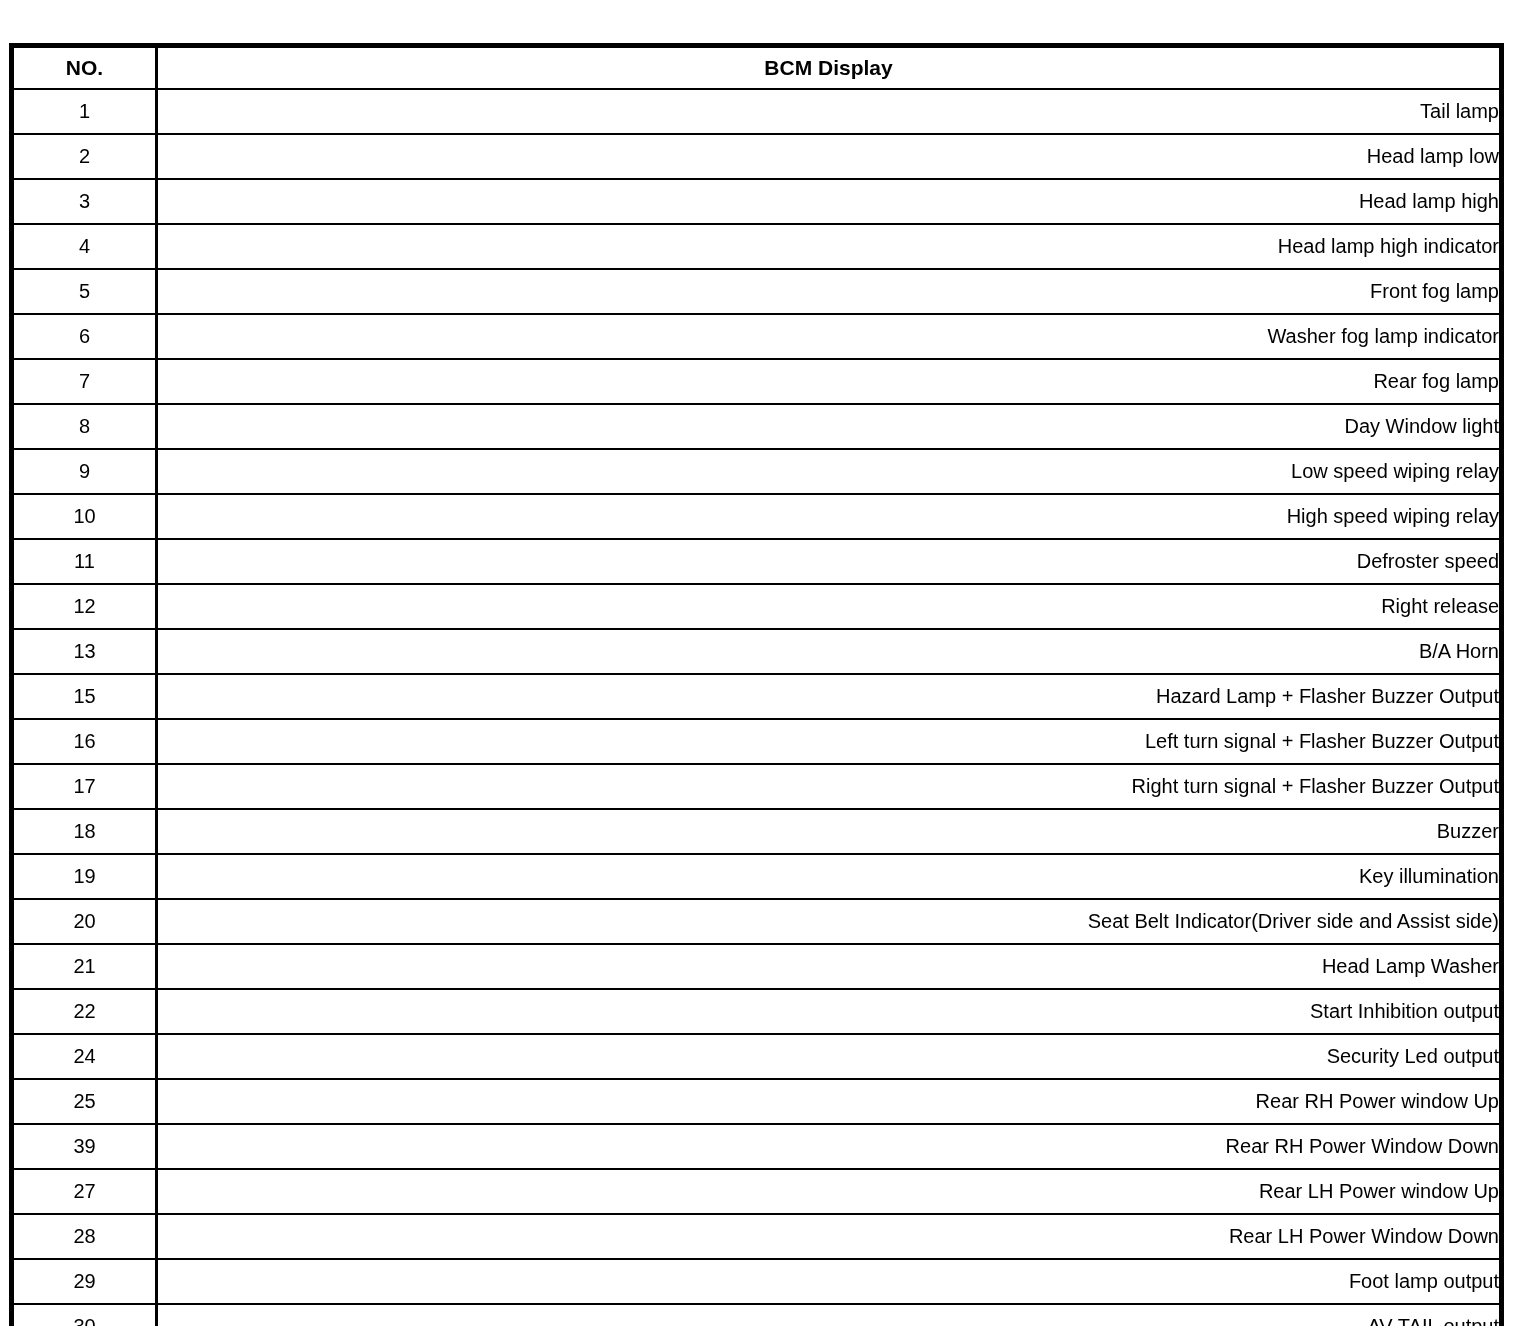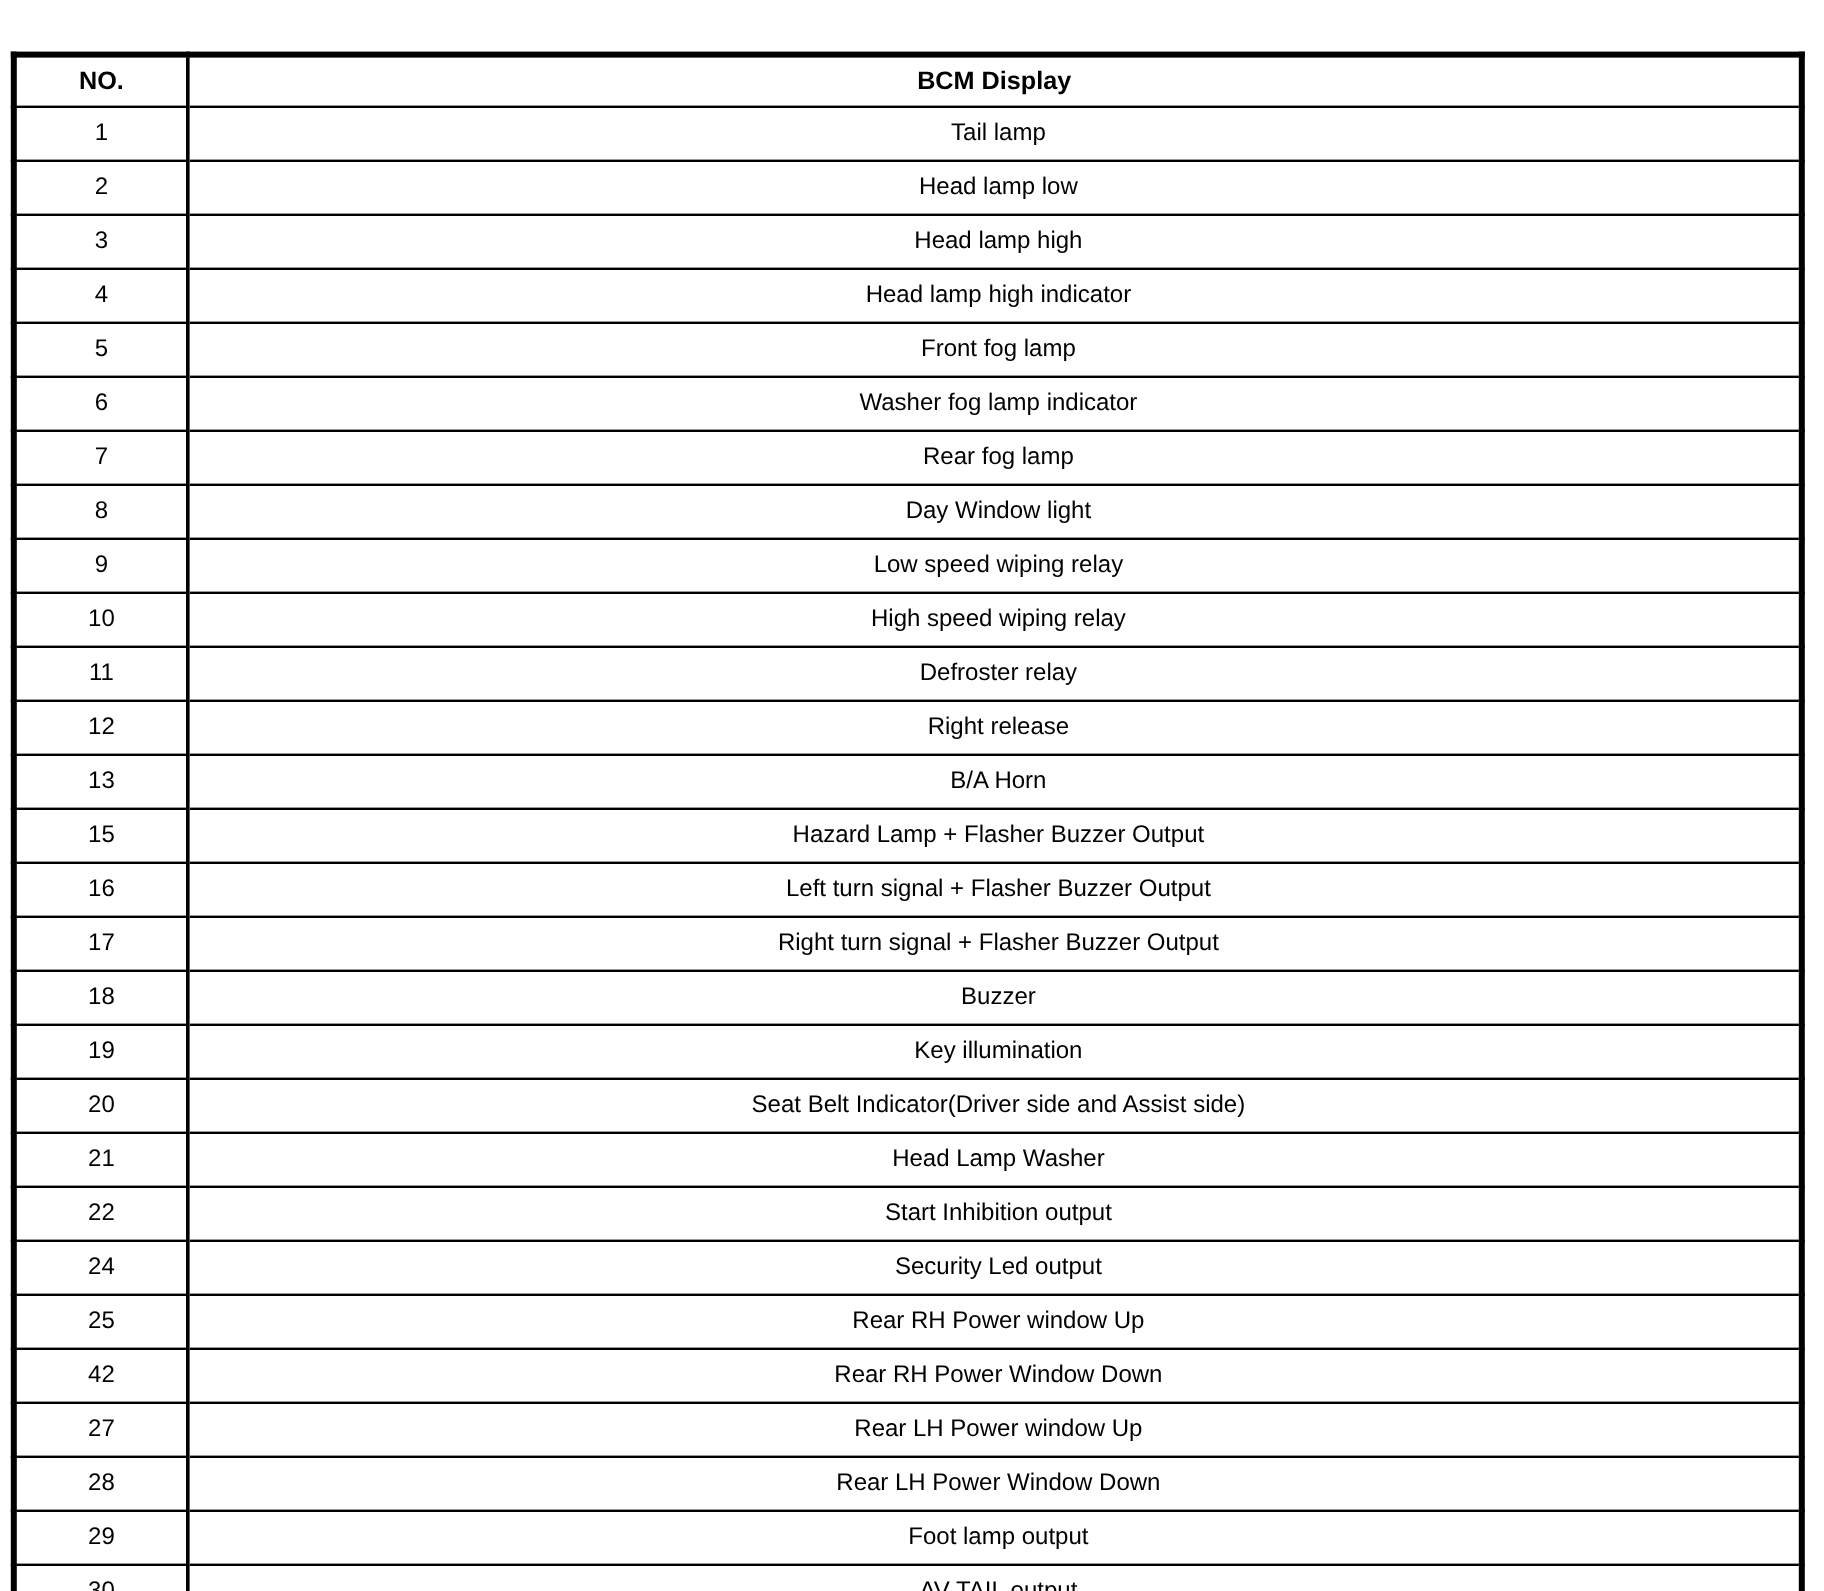--- a/index.html
+++ b/index.html
@@ -47,21 +47,21 @@
   }
   .bcm-table td.no-cell {
     text-align: center;
     font-size: 20px;
     border-right: 3px solid #000000;
   }
   .bcm-table th.no-header {
     border-right: 3px solid #000000;
   }
   .bcm-table td.label-cell {
-    text-align: center;
+    text-align: right;
     font-size: 20px;
     padding-left: 7px;
   }
 </style>
 </head>
 <body>
 
 <div class="page">
   <table class="bcm-table">
     <colgroup>
@@ -121,21 +121,21 @@
           <td class="label-cell">Low speed wiping relay</td>
         </tr>
 
         <tr>
           <td class="no-cell">10</td>
           <td class="label-cell">High speed wiping relay</td>
         </tr>
 
         <tr>
           <td class="no-cell">11</td>
-          <td class="label-cell">Defroster relay</td>
+          <td class="label-cell">Defroster speed</td>
         </tr>
 
         <tr>
           <td class="no-cell">12</td>
           <td class="label-cell">Right release</td>
         </tr>
 
         <tr>
           <td class="no-cell">13</td>
           <td class="label-cell">B/A Horn</td>
@@ -187,21 +187,21 @@
           <td class="no-cell">24</td>
           <td class="label-cell">Security Led output</td>
         </tr>
 
         <tr>
           <td class="no-cell">25</td>
           <td class="label-cell">Rear RH Power window Up</td>
         </tr>
 
         <tr>
-          <td class="no-cell">42</td>
+          <td class="no-cell">39</td>
           <td class="label-cell">Rear RH Power Window Down</td>
         </tr>
 
         <tr>
           <td class="no-cell">27</td>
           <td class="label-cell">Rear LH Power window Up</td>
         </tr>
 
         <tr>
           <td class="no-cell">28</td>

